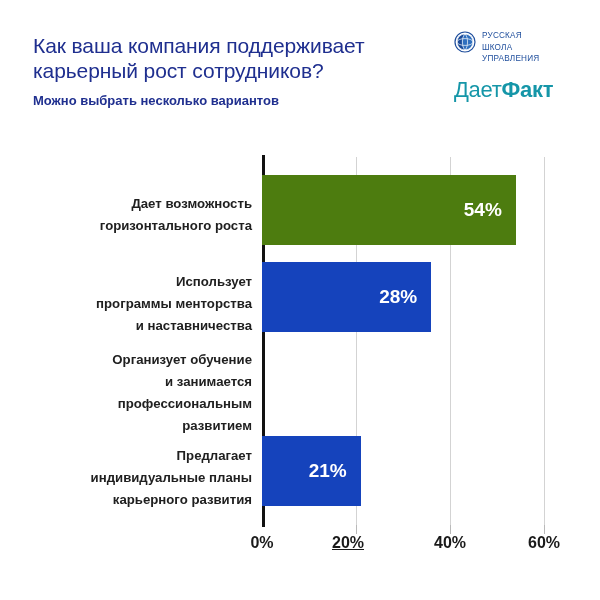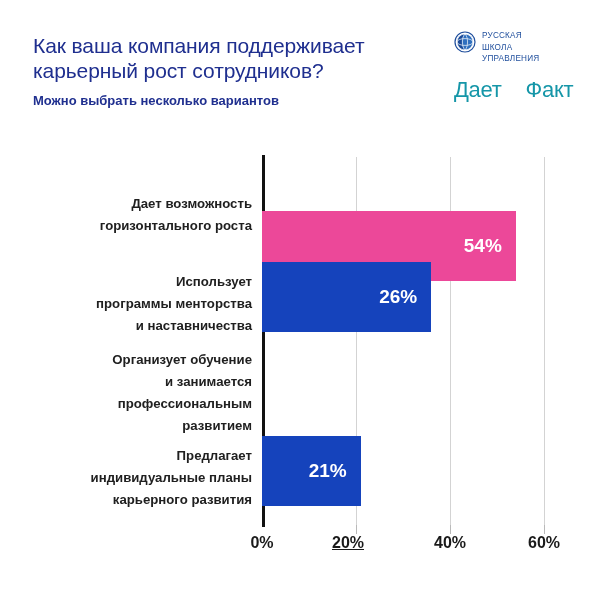--- a/index.html
+++ b/index.html
@@ -64,21 +64,21 @@
     white-space: pre-line;
   }
   #planfact-logo {
     margin-top: 12px;
     font-size: 22px;
     line-height: 26px;
     color: #1596a8;
     letter-spacing: -0.3px;
   }
   #planfact-plan { font-weight: normal; }
-  #planfact-fact { font-weight: normal; margin-left: 24px; }
+  #planfact-fact { font-weight: bold; }
 
   
   #chart-area {
     position: absolute;
     left: 0; top: 140px;
     width: 600px; height: 460px;
   }
   #plot {
     position: absolute;
     left: 262px; top: 17px;
@@ -190,27 +190,27 @@
   <div id="chart-area">
 
     <div id="axis-line"></div>
 
     <div id="plot">
 
     <div class="gridline" style="left: 94px;"></div>
         <div class="gridline" style="left: 188px;"></div>
         <div class="gridline" style="left: 282px;"></div>
         <div class="bar-row" style="top: 18px; width: 282px;">
-          <div class="bar" style="width: 253.8px; background: #ec4899; margin-top: 36px;">
+          <div class="bar" style="width: 253.8px; background: #4d7c0f;">
             <span class="bar-value">54%</span>
           </div>
         </div>
         <div class="bar-row" style="top: 105px; width: 282px;">
           <div class="bar" style="width: 169.2px; background: rgb(21, 67, 188);">
-            <span class="bar-value">26%</span>
+            <span class="bar-value">28%</span>
           </div>
         </div>
         <div class="bar-row" style="top: 279px; width: 282px;">
           <div class="bar" style="width: 98.7px; background: rgb(21, 67, 188);">
             <span class="bar-value">21%</span>
           </div>
         </div>
       </div>
 
     <div id="xaxis">

